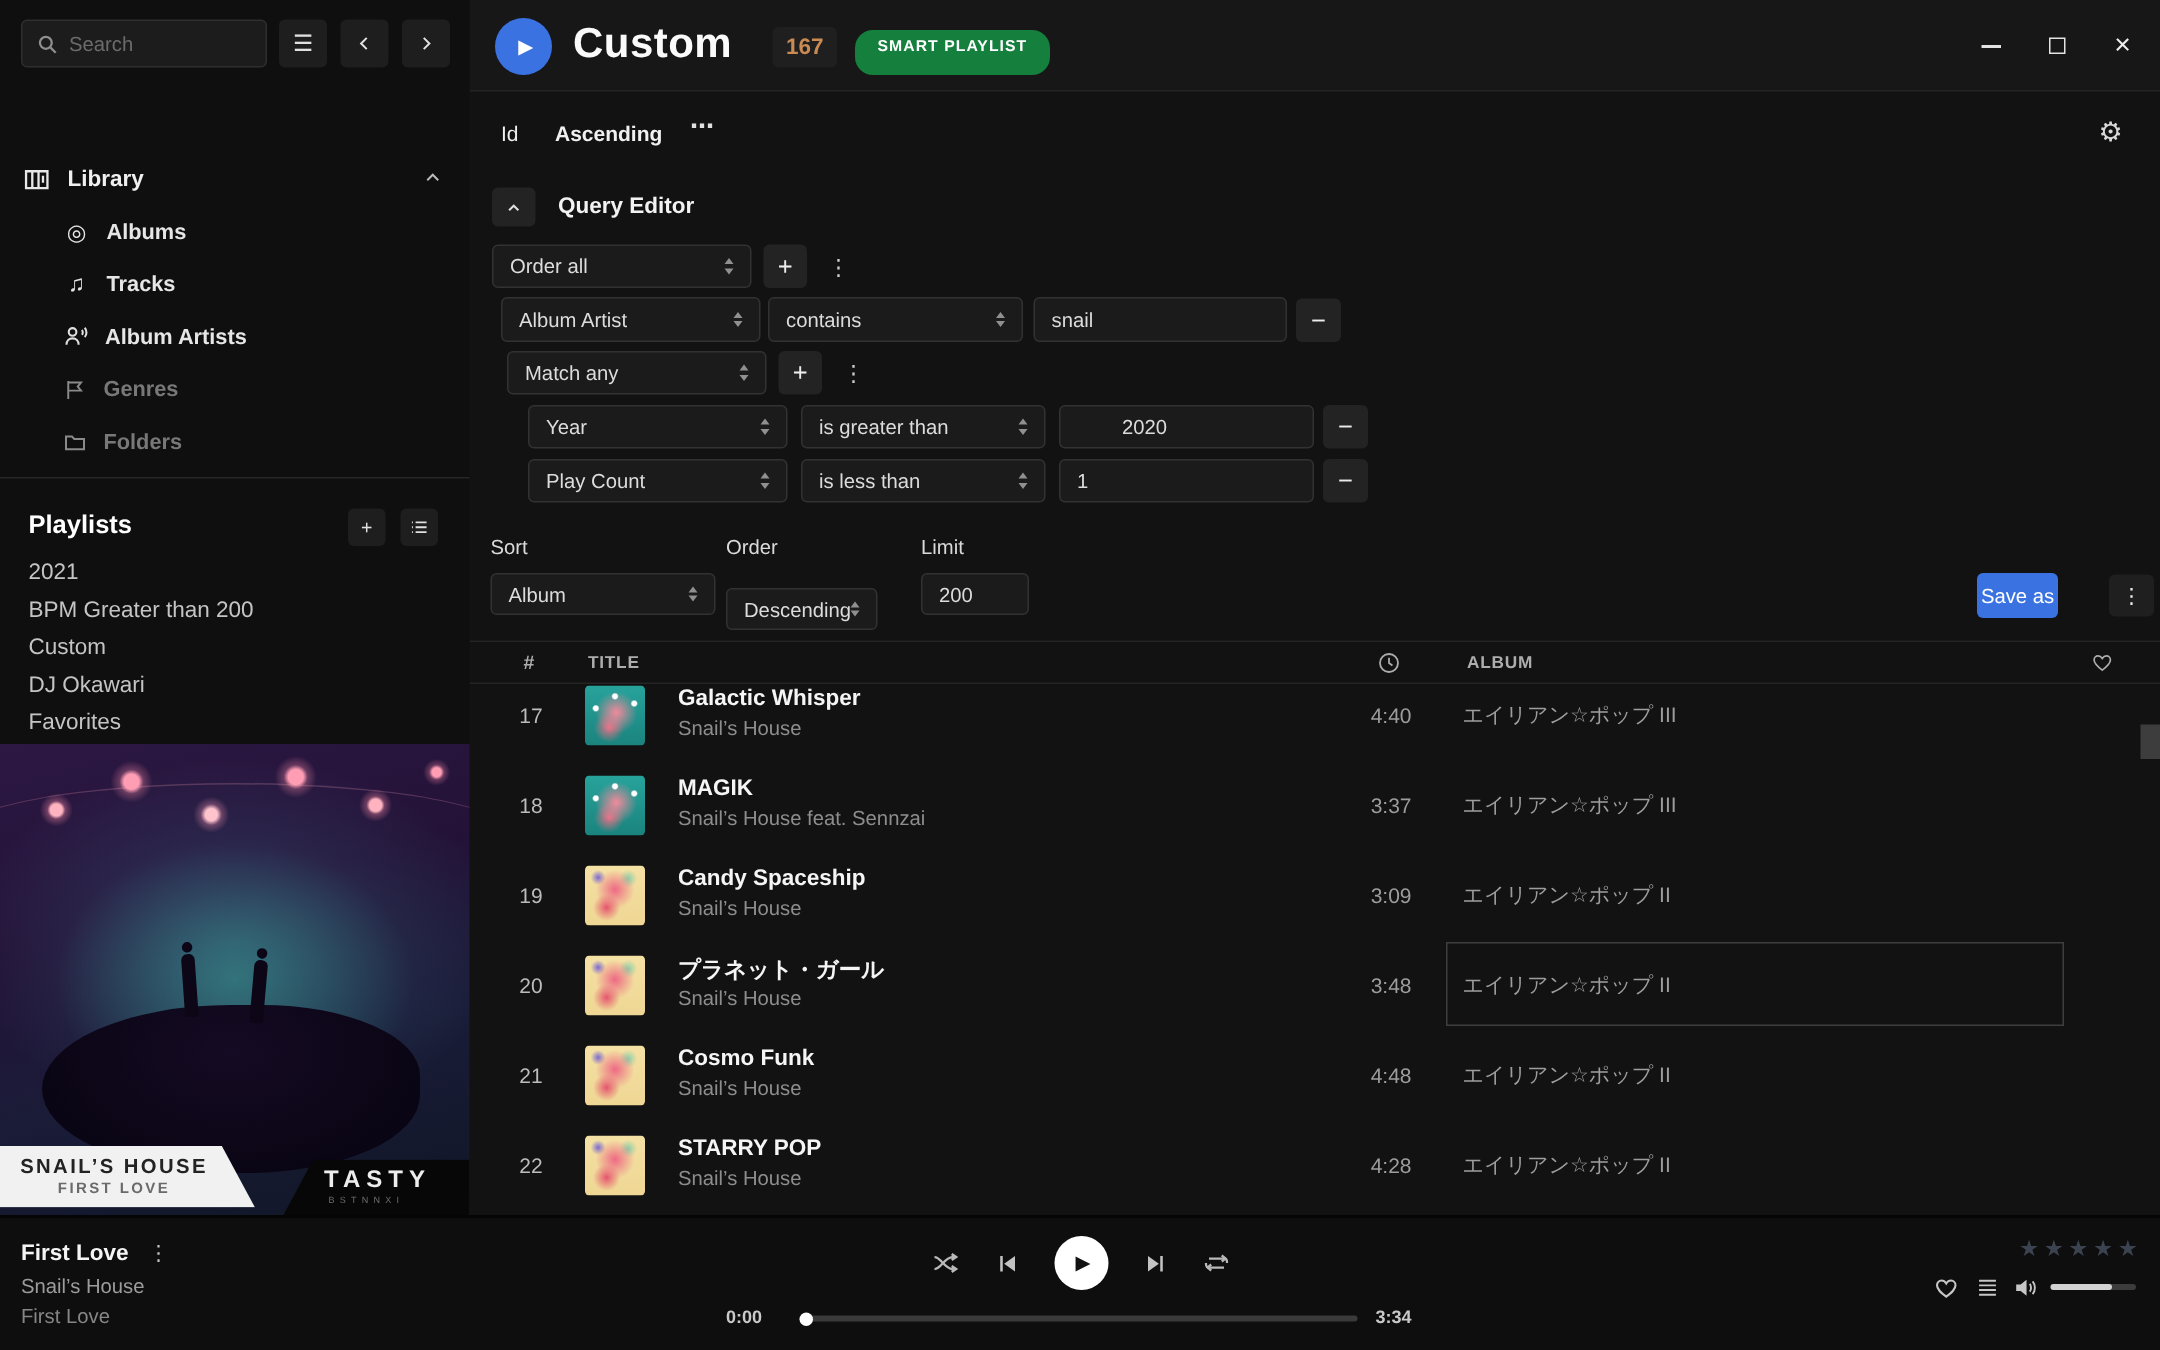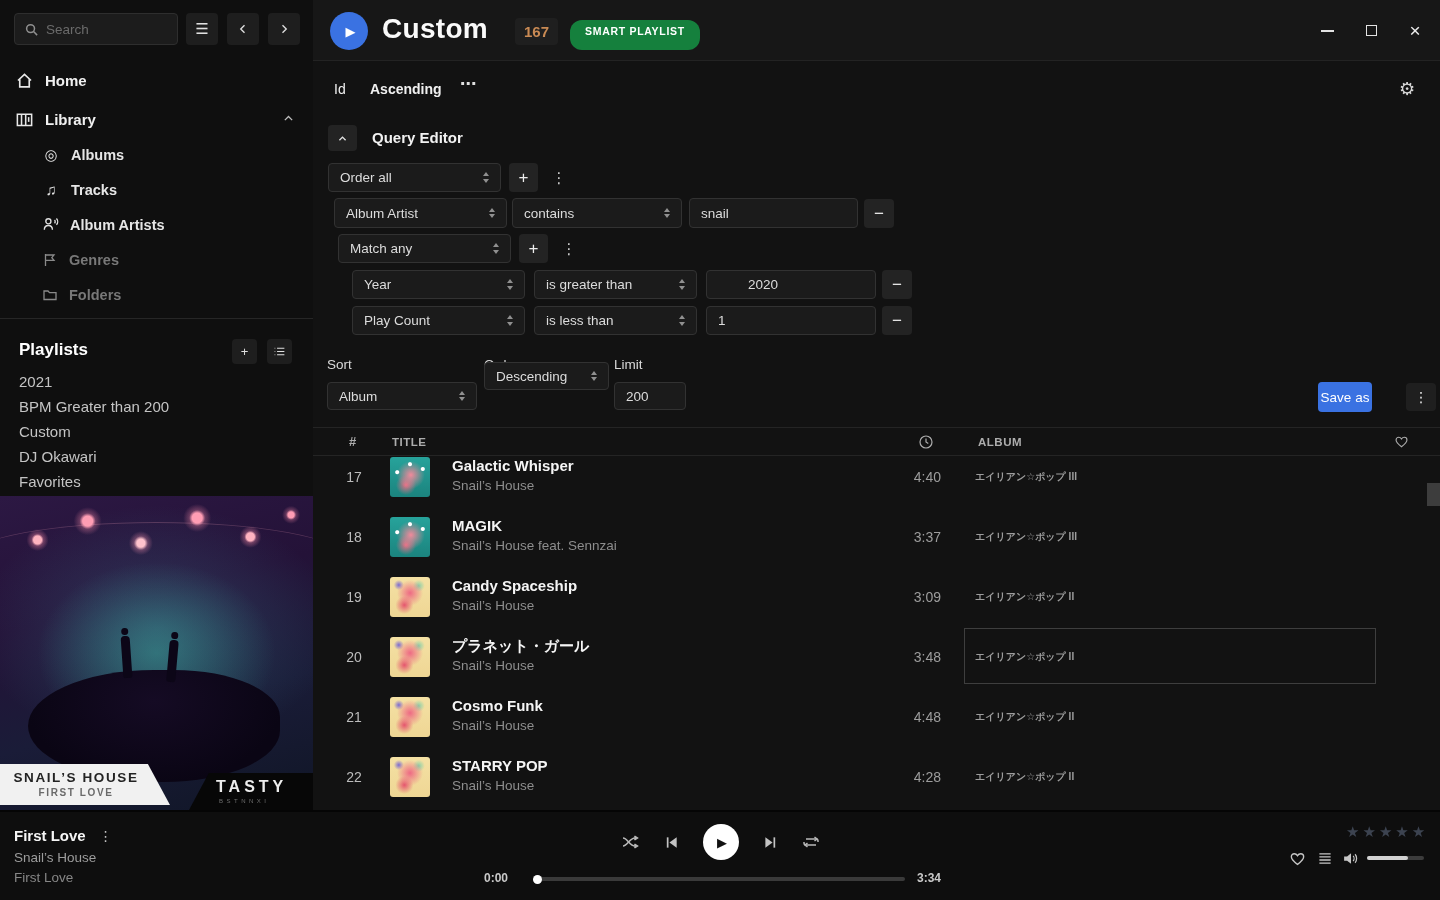--- a/index.html
+++ b/index.html
@@ -120,21 +120,21 @@
   .alien2 { background:
       radial-gradient(circle 12px at 50% 40%, #ee6a84, transparent 13px),
       radial-gradient(circle 8px at 36% 70%, #e5556e, transparent 9px),
       radial-gradient(circle 5px at 72% 22%, #8ad0a8, transparent 6px),
       radial-gradient(circle 4px at 22% 20%, #7b6ad0, transparent 5px),
       linear-gradient(180deg,#f4e1a4,#efd694); }
   .t-title { position:absolute; left:139px; top:10px; font-size:15px; font-weight:600; color:#f5f5f5; }
   .t-artist { position:absolute; left:139px; top:31px; font-size:13.5px; color:#8d8d8d; }
   .t-dur { position:absolute; left:558px; width:70px; top:50%; transform:translateY(-50%);
     text-align:right; font-size:14px; color:#9d9d9d; }
-  .t-album { position:absolute; left:662px; top:50%; transform:translateY(-50%); font-size:10px; color:#9d9d9d;font-weight:bold; }
+  .t-album { position:absolute; left:662px; top:50%; transform:translateY(-50%); font-size:14px; color:#9d9d9d; }
   .t-focus { position:absolute; left:651px; top:1px; width:412px; height:56px; border:1px solid #3e3e3e; }
 
   .scroll-thumb { position:absolute; left:1427px; top:483px; width:13px; height:23px; background:#3d3d3d; z-index:7; }
 
   
   .player { position:absolute; left:0; top:810px; width:1440px; height:90px; background:#0e0e0e;
     border-top:2px solid #050505; z-index:8; }
   .np-title-row { position:absolute; left:14px; top:15px; display:flex; align-items:center; gap:13px; }
   .np-title { font-size:15px; font-weight:700; color:#f5f5f5; }
   .np-dots { color:#c0c0c0; font-size:14px; cursor:pointer; }
@@ -174,27 +174,20 @@
       <svg width="12" height="12" viewBox="0 0 16 16" fill="none" stroke="#e0e0e0" stroke-width="1.8">
           <path d="M10 3 L5 8 L10 13"></path>
         </svg>
     </button>
     <button class="sq-btn" style="left:268px">
       <svg width="12" height="12" viewBox="0 0 16 16" fill="none" stroke="#e0e0e0" stroke-width="1.8">
           <path d="M6 3 L11 8 L6 13"></path>
         </svg>
     </button>
 
-    <div class="nav-item" style="top:61px">
-      <svg width="19" height="19" viewBox="0 0 16 16" fill="none" stroke="#e8e8e8" stroke-width="1.4">
-          <path d="M2.5 8 L8 2.8 L13.5 8"></path>
-          <path d="M4 7 V13.3 H12 V7"></path>
-        </svg>
-      <span>Home</span>
-    </div>
     <div class="nav-item" style="top:100px">
       <svg width="19" height="19" viewBox="0 0 16 16" fill="none" stroke="#e8e8e8" stroke-width="1.3">
           <path d="M2 3.5 H14 V13 H2 Z"></path>
           <path d="M5.5 3.5 V13 M9 3.5 V13"></path>
           <path d="M11.5 6 V10"></path>
         </svg>
       <span>Library</span>
       <svg class="lib-chevron" width="13" height="13" viewBox="0 0 16 16" fill="none" stroke="#bdbdbd" stroke-width="1.6">
           <path d="M3.5 10 L8 5.5 L12.5 10"></path>
         </svg>
@@ -353,21 +346,21 @@
         <span>−</span>
       </button>
 
     <div class="field-label" style="left:14px">Sort</div>
     <div class="field-label" style="left:171px">Order</div>
     <div class="field-label" style="left:301px">Limit</div>
     <div class="sel" style="left:14px;top:382px;width:150px;height:28px">
       <span>Album</span>
         <span class="ud"></span>
     </div>
-    <div class="sel" style="left:171px;top:362px;width:125px;height:28px">
+    <div class="sel" style="left:171px;top:392px;width:101px;height:28px">
       <span>Descending</span>
         <span class="ud"></span>
     </div>
     <input class="inp" style="left: 301px; top: 382px; width: 72px; height: 28px;" value="200">
     <button class="save-btn">Save as</button>
     <button class="aq-btn" style="left:1093px;top:383px;width:30px;height:28px;background:#1f1f1f;font-size:14px">
         <span>⋮</span>
       </button>
 
     <div class="thead">

